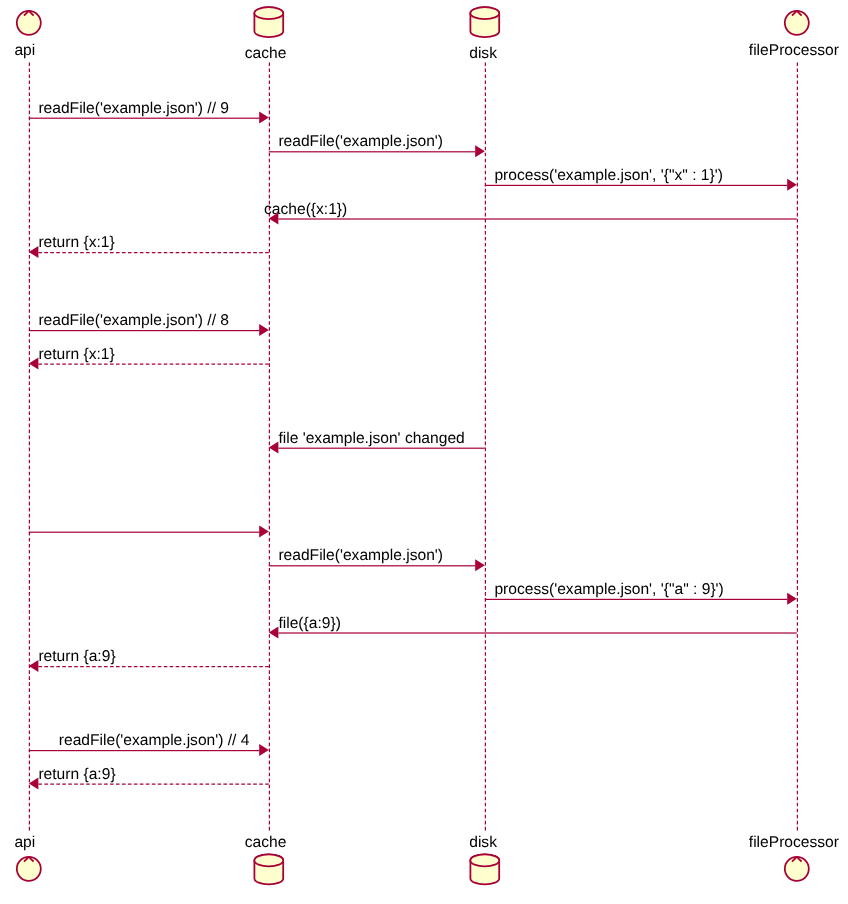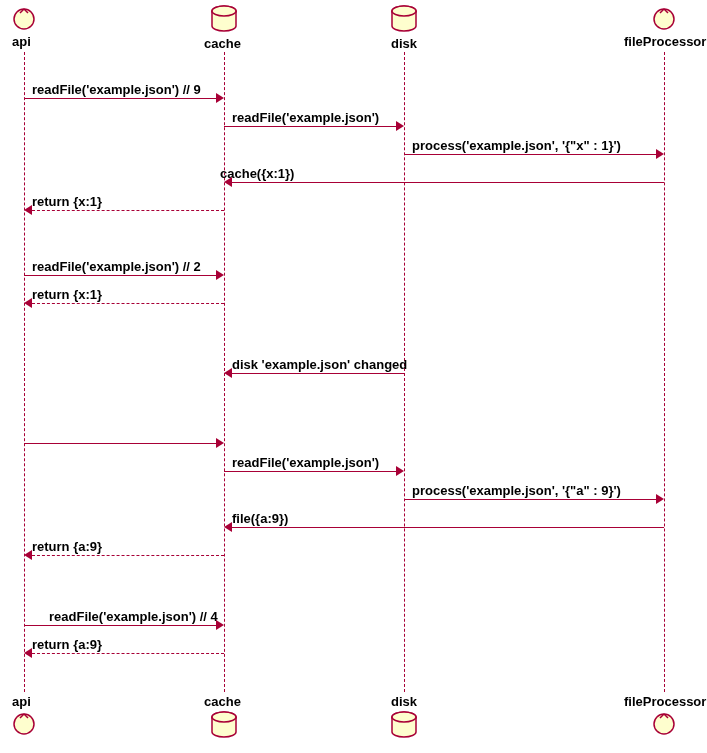--- a/index.html
+++ b/index.html
@@ -7,21 +7,20 @@
     padding: 4px;
     font-family: sans-serif;
     font-size: 13px;
     background: #fff;
     color: #000;
   }
   .diagram {
     position: relative;
     width: 700px;
     height: 745px;
-    font-weight: bold;
   }
   .participant-label {
     position: absolute;
     text-align: center;
     white-space: nowrap;
   }
   .icon {
     position: absolute;
   }
   .lifeline {
@@ -113,29 +112,29 @@
   <div class="arrow-right" style="left:652px; top:145px;"></div>
 
   <div class="msg-label" style="left:216px; top:162px;">cache({x:1})</div>
   <div class="msg-line" style="left:228px; top:178px; width:432px;"></div>
   <div class="arrow-left" style="left:220px; top:173px;"></div>
 
   <div class="msg-label" style="left:28px; top:190px;">return {x:1}</div>
   <div class="msg-line dashed" style="left:28px; top:206px; width:192px;"></div>
   <div class="arrow-left" style="left:20px; top:201px;"></div>
 
-  <div class="msg-label" style="left:28px; top:255px;">readFile('example.json') // 2</div>
+  <div class="msg-label" style="left:28px; top:255px;">readFile('example.json') // 8</div>
   <div class="msg-line" style="left:20px; top:271px; width:192px;"></div>
   <div class="arrow-right" style="left:212px; top:266px;"></div>
 
   <div class="msg-label" style="left:28px; top:283px;">return {x:1}</div>
   <div class="msg-line dashed" style="left:28px; top:299px; width:192px;"></div>
   <div class="arrow-left" style="left:20px; top:294px;"></div>
 
-  <div class="msg-label" style="left:228px; top:353px;">disk 'example.json' changed</div>
+  <div class="msg-label" style="left:228px; top:353px;">file 'example.json' changed</div>
   <div class="msg-line" style="left:228px; top:369px; width:172px;"></div>
   <div class="arrow-left" style="left:220px; top:364px;"></div>
 
   <div class="msg-line" style="left:20px; top:439px; width:192px;"></div>
   <div class="arrow-right" style="left:212px; top:434px;"></div>
 
   <div class="msg-label" style="left:228px; top:451px;">readFile('example.json')</div>
   <div class="msg-line" style="left:220px; top:467px; width:172px;"></div>
   <div class="arrow-right" style="left:392px; top:462px;"></div>
 

